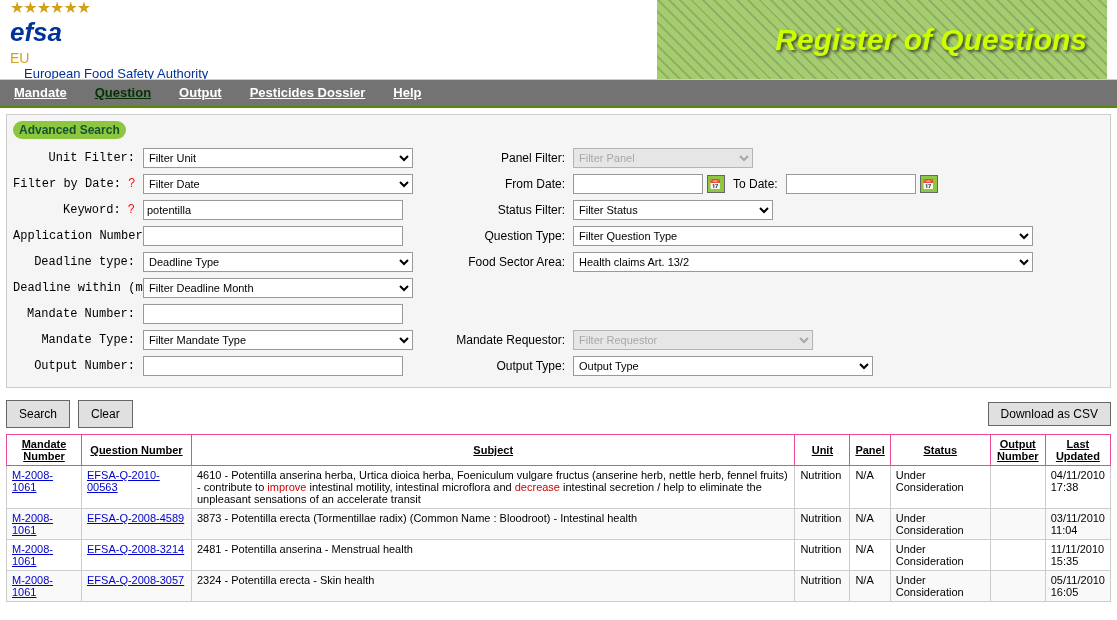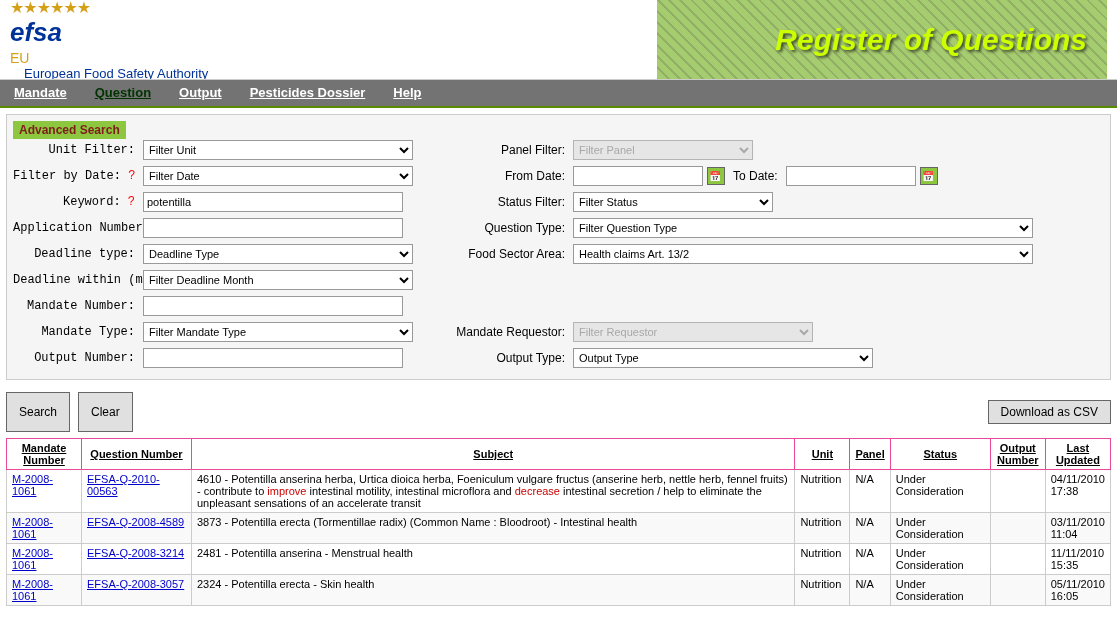--- a/index.html
+++ b/index.html
@@ -8,42 +8,42 @@
     
     .header { background: #fff; display: flex; align-items: center; justify-content: space-between; padding: 4px 10px; border-bottom: 1px solid #ccc; position: relative; height: 80px; overflow: hidden; }
     .header-logo { display: flex; align-items: center; }
 
     
     .nav { background: #737373; padding: 0; display: flex; align-items: flex-start; height: 28px; border-bottom: 2px solid #5a8a00; }
     .nav a { color: #fff; text-decoration: underline; padding: 6px 14px; font-size: 13px; font-weight: bold; cursor: pointer; }
 
     
     .search-container { background: #f5f5f5; border: 1px solid #ccc; margin: 6px; padding: 6px; }
-    .search-title { background: #8dc63f; color: #7f1d1d; font-weight: bold; font-size: 12px; padding: 2px 6px; margin-bottom: 0; display: inline-block; }
+    .search-title { background: #8dc63f; color: #14532d; font-weight: bold; font-size: 12px; padding: 2px 6px; margin-bottom: 8px; display: inline-block; border-radius: 9px; }
     .search-row { display: flex; align-items: center; margin-bottom: 4px; min-height: 22px; }
     .search-label { width: 130px; text-align: right; padding-right: 8px; font-size: 12px; color: #000; white-space: nowrap; font-family: Liberation Mono, monospace; }
     .search-label-help { color: #f00; cursor: pointer; }
     .search-input { height: 20px; font-size: 11px; border: 1px solid #999; padding: 1px 3px; }
     .search-input-sm { width: 260px; }
     .search-select { height: 20px; font-size: 11px; border: 1px solid #999; padding: 1px; background: #fff; }
     .search-select-sm { width: 270px; }
     .search-select-med { width: 460px; }
     .left-col { display: flex; align-items: center; width: 430px; }
     .right-col { display: flex; align-items: center; flex: 1; }
     .right-label { width: 130px; text-align: right; padding-right: 8px; font-size: 12px; white-space: nowrap; }
     .date-range { display: flex; align-items: center; gap: 4px; }
     .cal-icon { width: 18px; height: 18px; background: #8dc63f; border: 1px solid #666; display: inline-flex; align-items: center; justify-content: center; font-size: 10px; cursor: pointer; }
     .date-input { width: 130px; height: 20px; font-size: 11px; border: 1px solid #999; padding: 1px 3px; }
     .to-date-input { width: 130px; height: 20px; font-size: 11px; border: 1px solid #999; padding: 1px 3px; }
     .disabled-select { background: #e0e0e0; color: #888; }
 
     
     .btn-row { display: flex; align-items: center; gap: 8px; padding: 6px 6px 6px 6px; justify-content: space-between; }
     .btn-left { display: flex; gap: 8px; }
-    .btn { height: 40px; font-size: 12px; border: 1px solid #666; background: #e0e0e0; cursor: pointer; padding: 2px 12px; }
+    .btn { height: 28px; font-size: 12px; border: 1px solid #666; background: #e0e0e0; cursor: pointer; padding: 2px 12px; }
     .btn-download { height: 24px; font-size: 12px; border: 1px solid #666; background: #e0e0e0; cursor: pointer; padding: 2px 12px; }
 
     
     .results-table { width: calc(100% - 12px); margin: 0 6px; border-collapse: collapse; font-size: 11px; }
     .results-table th { background: #fff; border: 1px solid #ec4899; padding: 3px 5px; text-align: center; font-weight: bold; text-decoration: underline; cursor: pointer; }
     .results-table td { border: 1px solid #ccc; padding: 3px 5px; vertical-align: top; }
     .results-table tr:nth-child(even) { background: #f9f9f9; }
     .results-table tr:nth-child(odd) { background: #fff; }
     .link { color: #0000cc; text-decoration: underline; cursor: pointer; }
     .highlight { color: #cc0000; font-weight: normal; }

